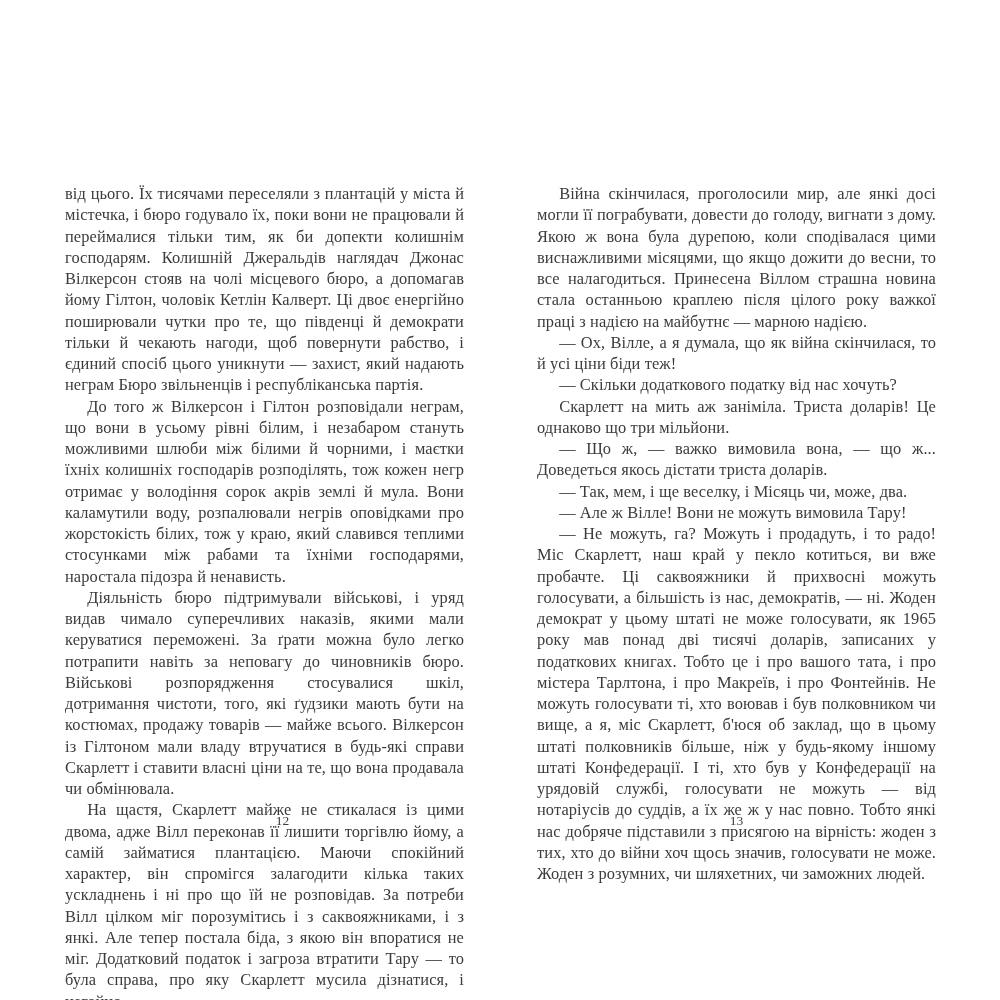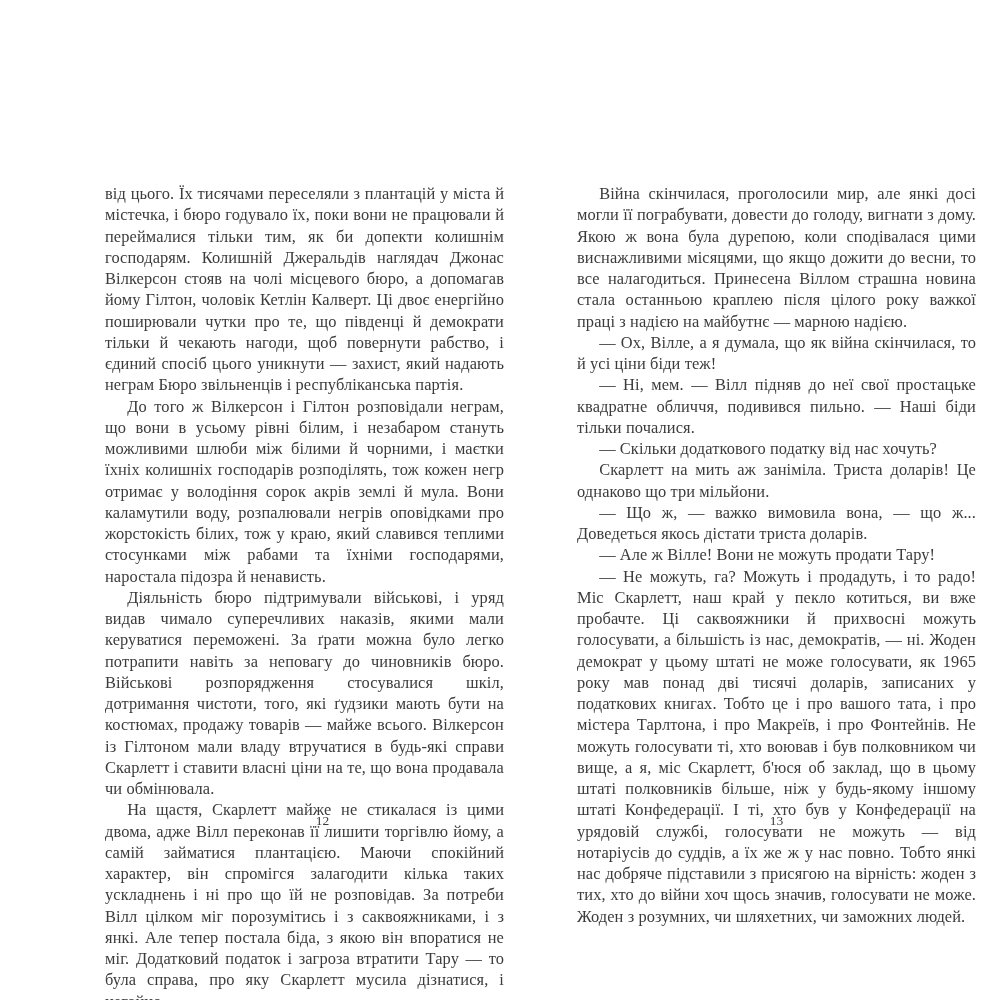--- a/index.html
+++ b/index.html
@@ -11,21 +11,20 @@
     width: 1000px;
     height: 1000px;
     position: relative;
     font-family: "Liberation Serif", "DejaVu Serif", serif;
     overflow: hidden;
   }
   .spread {
     position: absolute;
     inset: 0;
     background: #e5e5e5;
-    margin-left: 40px;
   }
   .page {
     position: absolute;
     top: 0;
     width: 500px;
     height: 1000px;
     background: #ffffff;
   }
   .page.left  { left: 0; }
   .page.right { left: 500px; }
@@ -73,23 +72,23 @@
         <p>Діяльність бюро підтримували військові, і уряд видав чимало суперечливих наказів, якими мали керуватися переможені. За ґрати можна було легко потрапити навіть за неповагу до чиновників бюро. Військові розпорядження стосувалися шкіл, дотримання чистоти, того, які ґудзики мають бути на костюмах, продажу товарів — майже всього. Вілкерсон із Гілтоном мали владу втручатися в будь-які справи Скарлетт і ставити власні ціни на те, що вона продавала чи обмінювала.</p>
         <p>На щастя, Скарлетт майже не стикалася із цими двома, адже Вілл переконав її лишити торгівлю йому, а самій займатися плантацією. Маючи спокійний характер, він спромігся залагодити кілька таких ускладнень і ні про що їй не розповідав. За потреби Вілл цілком міг порозумітись і з саквояжниками, і з янкі. Але тепер постала біда, з якою він впоратися не міг. Додатковий податок і загроза втратити Тару — то була справа, про яку Скарлетт мусила дізнатися, і негайно.</p>
       </div>
     <div class="page-number">12</div>
   </div>
 
   <div class="page right">
     <div class="text-column">
         <p>Війна скінчилася, проголосили мир, але янкі досі могли її пограбувати, довести до голоду, вигнати з дому. Якою ж вона була дурепою, коли сподівалася цими виснажливими місяцями, що якщо дожити до весни, то все налагодиться. Принесена Віллом страшна новина стала останньою краплею після цілого року важкої праці з надією на майбутнє — марною надією.</p>
         <p>— Ох, Вілле, а я думала, що як війна скінчилася, то й усі ціни біди теж!</p>
-        <p>— Ні, мем. — Вілл підняв до неї свої простацьке квадратне обличчя, подивився пильно. — Наші біди тільки почалися.</p>
         <p>— Скільки додаткового податку від нас хочуть?</p>
         <p>Скарлетт на мить аж заніміла. Триста доларів! Це однаково що три мільйони.</p>
         <p>— Що ж, — важко вимовила вона, — що ж... Доведеться якось дістати триста доларів.</p>
-        <p>— Але ж Вілле! Вони не можуть продати Тару!</p>
+        <p>— Так, мем, і ще веселку, і Місяць чи, може, два.</p>
+        <p>— Але ж Вілле! Вони не можуть вимовила Тару!</p>
         <p>— Не можуть, га? Можуть і продадуть, і то радо! Міс Скарлетт, наш край у пекло котиться, ви вже пробачте. Ці саквояжники й прихвосні можуть голосувати, а більшість із нас, демократів, — ні. Жоден демократ у цьому штаті не може голосувати, як 1965 року мав понад дві тисячі доларів, записаних у податкових книгах. Тобто це і про вашого тата, і про містера Тарлтона, і про Макреїв, і про Фонтейнів. Не можуть голосувати ті, хто воював і був полковником чи вище, а я, міс Скарлетт, б'юся об заклад, що в цьому штаті полковників більше, ніж у будь-якому іншому штаті Конфедерації. І ті, хто був у Конфедерації на урядовій службі, голосувати не можуть — від нотаріусів до суддів, а їх же ж у нас повно. Тобто янкі нас добряче підставили з присягою на вірність: жоден з тих, хто до війни хоч щось значив, голосувати не може. Жоден з розумних, чи шляхетних, чи заможних людей.</p>
       </div>
     <div class="page-number">13</div>
   </div>
 
 </div>
 
 </body></html>

